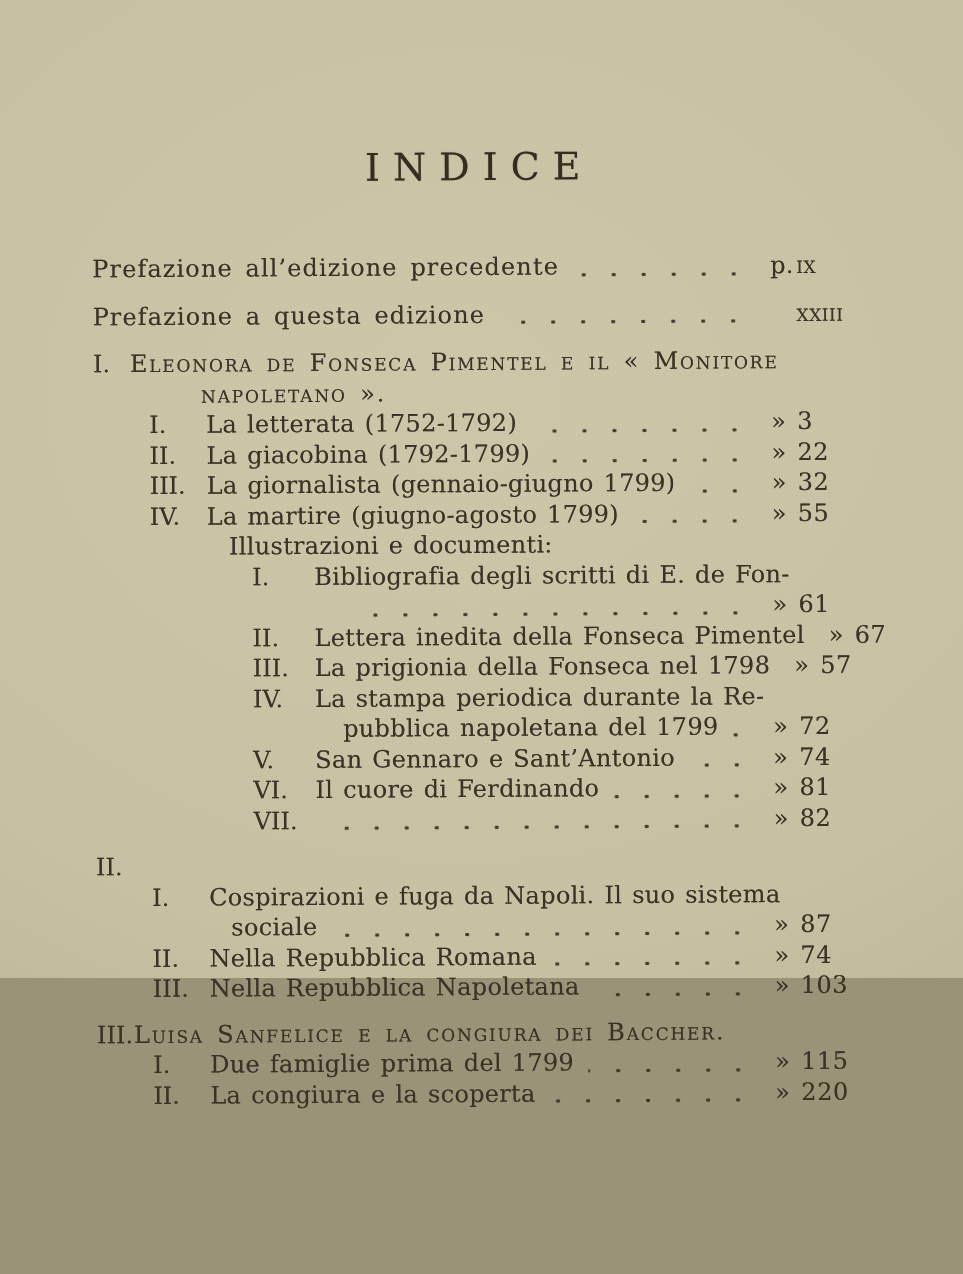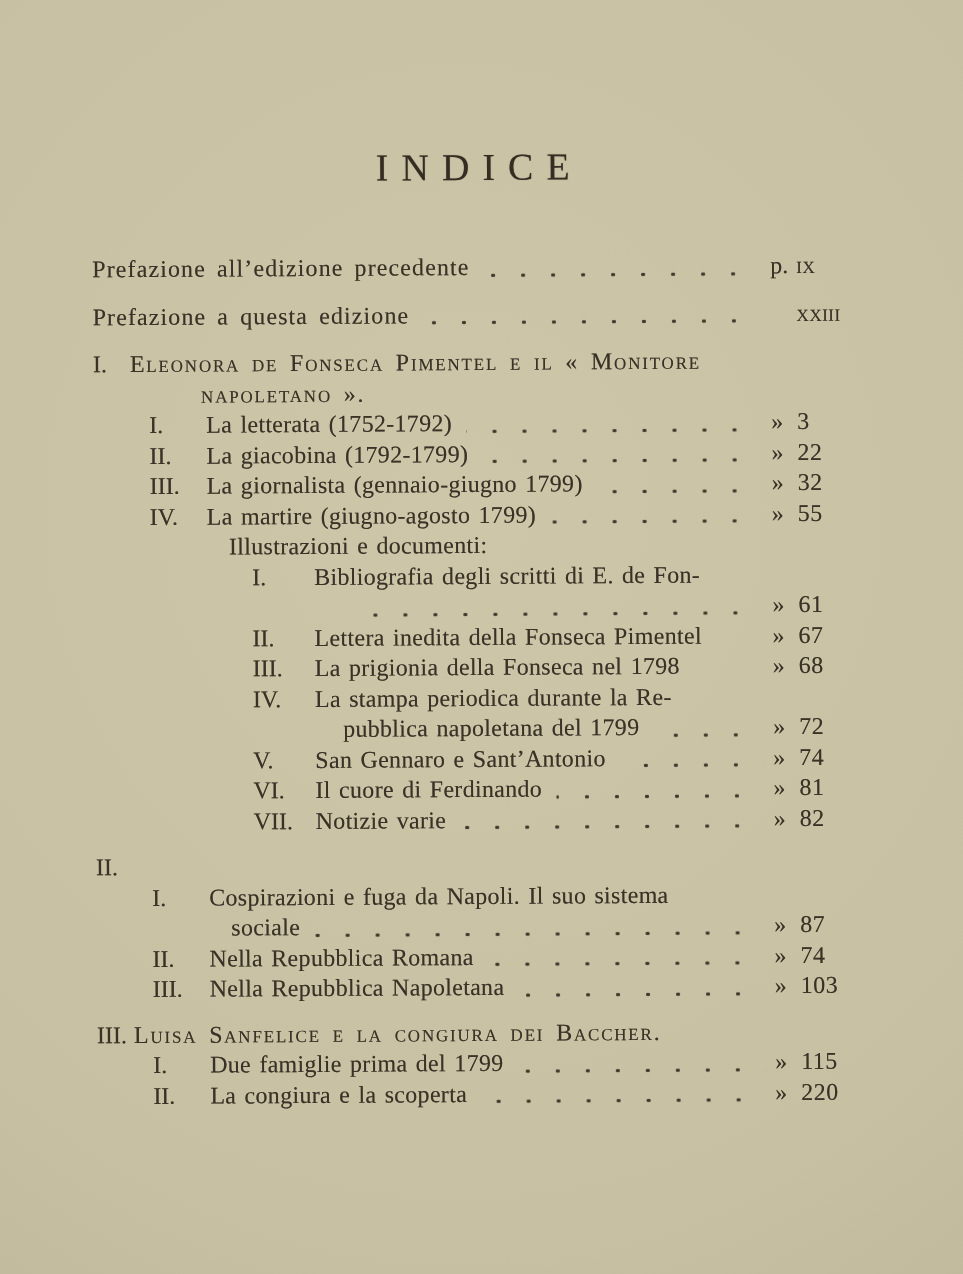--- a/index.html
+++ b/index.html
@@ -8,25 +8,24 @@
     --paper-dark:#b5ae8f;
     --ink:#3a3226;
   }
   *{margin:0;padding:0;box-sizing:border-box;}
   html,body{width:963px;height:1274px;overflow:hidden;}
   body{
     font-family:"DejaVu Serif","Liberation Serif",serif;
     background:#9a9378;
   }
   .scan{
-    width:963px;height:1274px;
+    width:963px;height:978px;
     background:
       radial-gradient(130% 105% at 48% 40%, var(--paper-light) 0%, var(--paper) 55%, var(--paper-dark) 100%);
     position:relative;
-    font-family:Liberation Serif, serif;
   }
   .content{
     position:absolute;
     top:0;left:92px;
     width:762px;
     padding-top:146px;
     color:var(--ink);
     transform:rotate(-0.35deg);
     transform-origin:50% 20%;
   }
@@ -163,21 +162,21 @@
           <span class="text">Lettera inedita della Fonseca Pimentel</span>
           <span class="dots"></span>
           <span class="marker">»</span>
           <span class="page">67</span>
         </div>
         <div class="row l2">
           <span class="num">III.</span>
           <span class="text">La prigionia della Fonseca nel 1798</span>
           <span class="dots"></span>
           <span class="marker">»</span>
-          <span class="page">68</span>
+          <span class="page">57</span>
         </div>
         <div class="row l2">
           <span class="num">IV.</span>
           <span class="text">La stampa periodica durante la Re-</span>
           <span class="dots"></span>
           <span class="marker"></span>
           <span class="page"></span>
         </div>
         <div class="row l2c">
           <span class="text">pubblica napoletana del 1799</span>
@@ -194,21 +193,20 @@
         </div>
         <div class="row l2">
           <span class="num">VI.</span>
           <span class="text">Il cuore di Ferdinando</span>
           <span class="dots on"></span>
           <span class="marker">»</span>
           <span class="page">81</span>
         </div>
         <div class="row l2">
           <span class="num">VII.</span>
-          <span class="text">Notizie varie</span>
           <span class="dots on"></span>
           <span class="marker">»</span>
           <span class="page">82</span>
         </div>
         <div class="row h sc gap-before">
           <span class="num">II.</span>
           <span class="dots"></span>
           <span class="marker"></span>
           <span class="page"></span>
         </div>

